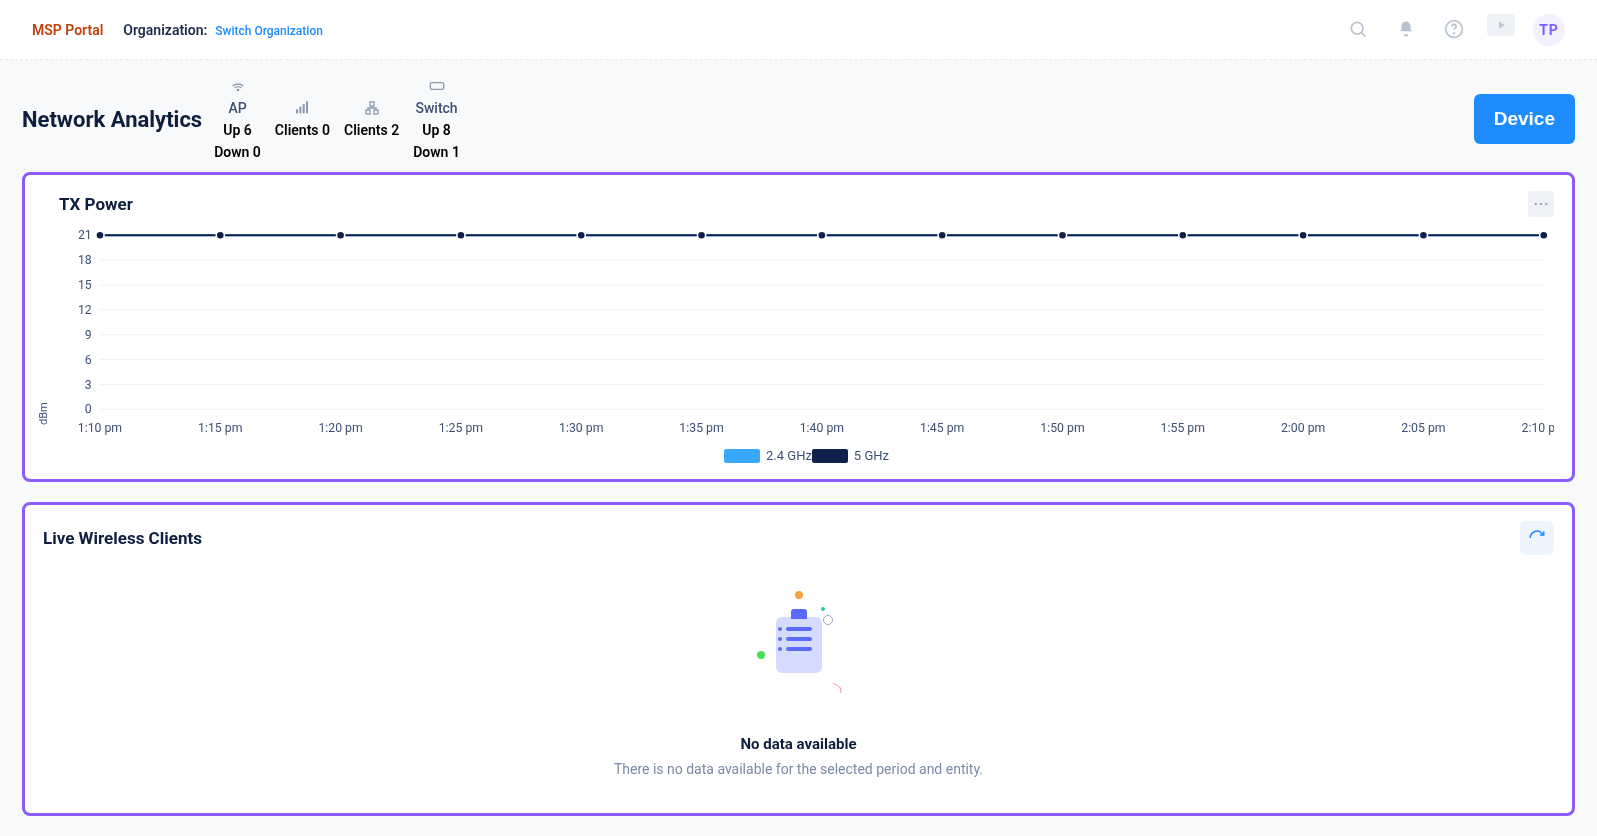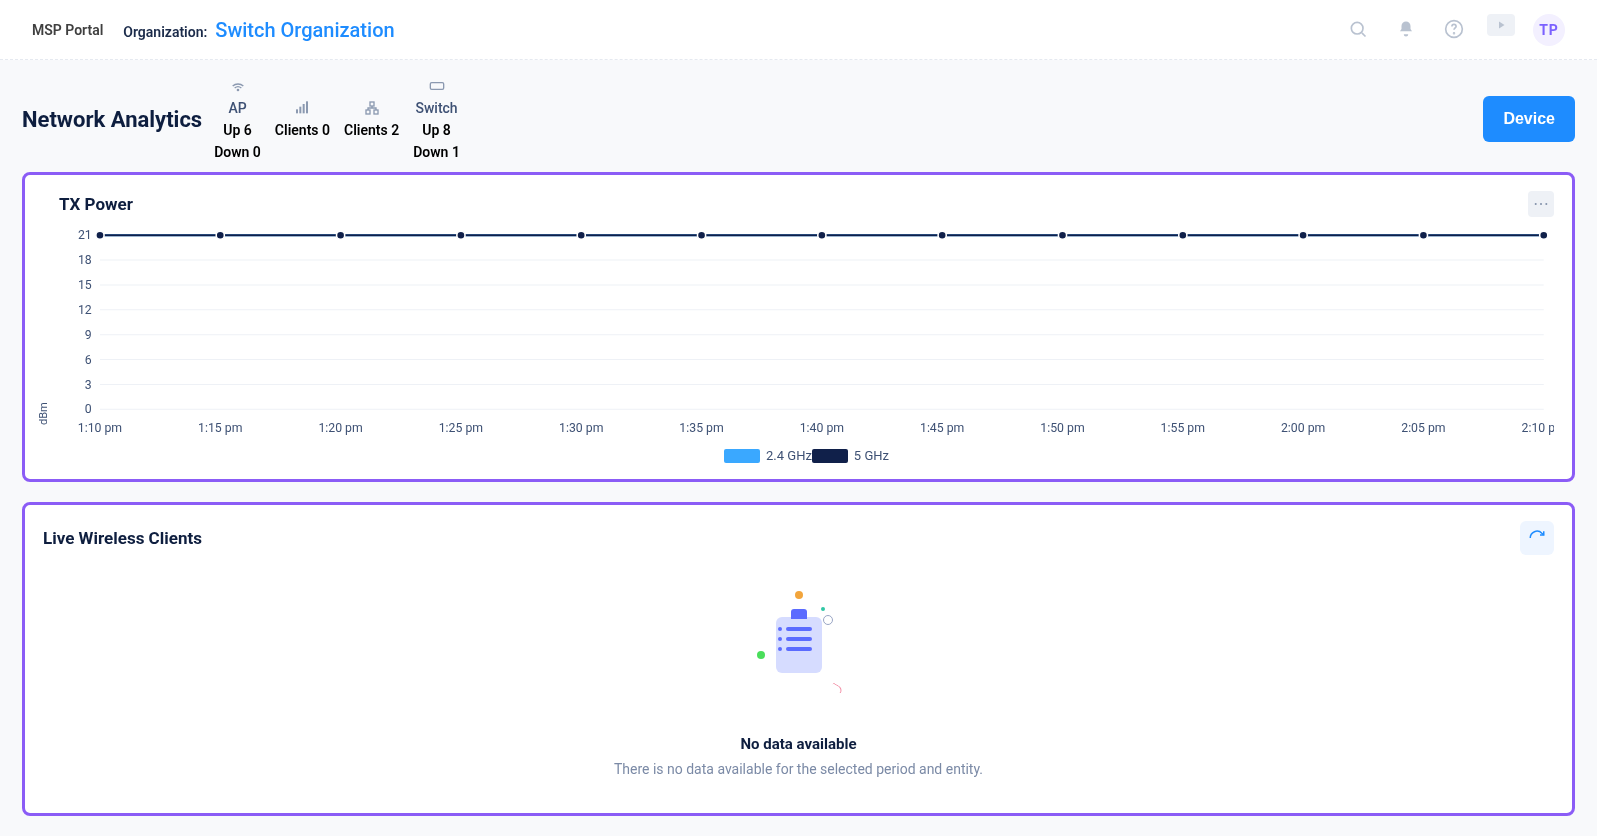--- a/index.html
+++ b/index.html
@@ -12,38 +12,38 @@
   
   .topbar {
     background: #fff;
     border-bottom: 1px dashed #e5e9f0;
     height: 60px;
     display: flex;
     align-items: center;
     padding: 0 32px;
   }
   .topbar-left { display: flex; align-items: center; gap: 20px; }
-  .msp-portal { font-weight: 600; font-size: 14px; color: #404040; }
+  .msp-portal { font-weight: 600; font-size: 14px; color: #c2410c; }
   .org-label { font-size: 14px; font-weight: 600; color: #1b2b4a; }
-  .org-link { font-size: 20px; font-weight: 500; color: #1e8cff; margin-left: 4px; cursor: pointer; }
+  .org-link { font-size: 12px; font-weight: 500; color: #1e8cff; margin-left: 4px; cursor: pointer; }
   .topbar-right { margin-left: auto; display: flex; align-items: flex-start; gap: 18px; }
   .icon-btn { width: 30px; height: 30px; display: flex; align-items: center; justify-content: center; color: #b9c2d0; cursor: pointer; }
   .avatar { width: 32px; height: 32px; border-radius: 50%; background: #f3f0ff; color: #7b61ff; font-weight: 700; font-size: 14px; display:flex; align-items:center; justify-content:center; letter-spacing: 1px;}
   
   .pagehdr {
     display: flex; align-items: center; padding: 18px 22px 12px 22px;
   }
   .page-title { font-size: 22px; font-weight: 700; color: #0e1e3f; margin-right: 12px;}
   .stats { display:flex; align-items:center; gap: 14px; font-size: 14px; }
   .stat-group { display:flex; align-items:center; gap: 6px; flex-direction: column; }
   .stat-icon { width:16px; height:16px; display:inline-flex; align-items:center; justify-content:center; color:#8b99b0; }
   .stat-label { color:#3e5174; font-weight: 500;}
   .stat-link { color:#000000; font-weight: 600; cursor:pointer; }
   .hdr-right { margin-left:auto; display:flex; align-items:center; gap:10px; }
-  .btn-primary { background:#1e8cff; color:#fff; border:none; border-radius:6px; padding:14px 20px; font-size:16px; font-weight:600; cursor:pointer; }
+  .btn-primary { background:#1e8cff; color:#fff; border:none; border-radius:6px; padding:14px 20px; font-size:19px; font-weight:600; cursor:pointer; }
   .btn-outline { background:#fff; color:#3e5174; border:1px solid #dfe5ee; border-radius:6px; padding:10px 16px; font-size:14px; font-weight:500; cursor:pointer; }
   
   .panel { background:#fff; border:3px solid #8b5cf6; border-radius:8px; margin: 0 22px 20px 22px; padding: 16px 18px; position:relative;}
   .panel-header { display:flex; align-items:center; }
   .panel-title { font-size: 17px; font-weight: 700; color:#0e1e3f; }
   .panel-actions { margin-left:auto; display:flex; gap:8px;}
   .panel-action-btn { width:34px; height:34px; border-radius:6px; background:#eef5ff; display:flex; align-items:center; justify-content:center; cursor:pointer; color:#1e8cff;}
   .panel-menu-btn { width:26px; height:26px; border-radius:4px; background:#eef1f6; display:flex; align-items:center; justify-content:center; cursor:pointer; color:#8b99b0; font-size:16px; line-height:0;}
   
   .chart-wrap { margin-top: 8px; }

